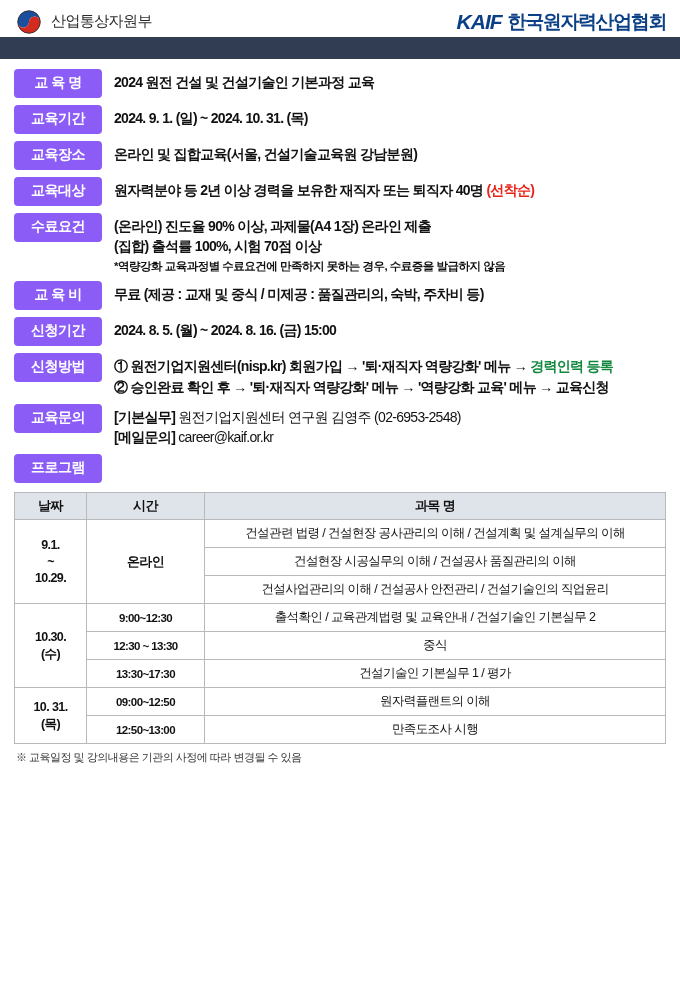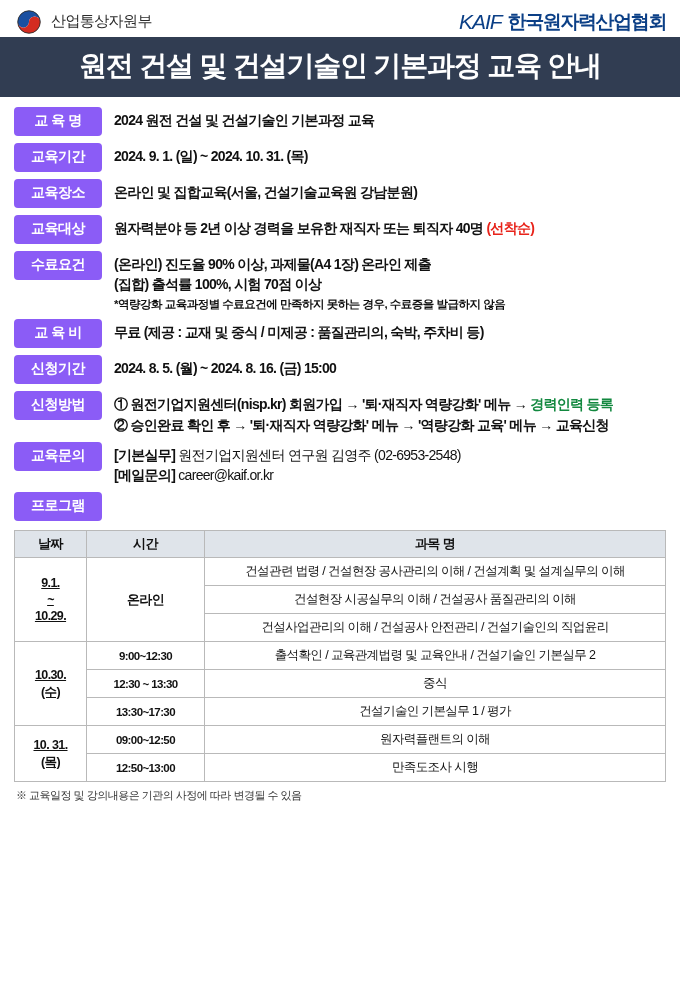--- a/index.html
+++ b/index.html
@@ -18,21 +18,21 @@
     height: 37px;
     display: flex;
     align-items: center;
     justify-content: space-between;
     padding: 6px 14px 0 14px;
   }
   .gov-logo { display:flex; align-items:center; gap:7px; }
   .gov-mark { width: 30px; height: 30px; }
   .gov-text { font-size: 15px; color: #2b2b2b; letter-spacing: -0.6px; font-weight: 500;}
   .kaif-logo { display:flex; align-items:center; gap:6px; }
-  .kaif-k { font-size: 21px; font-weight: 400; color:#0b3f86; letter-spacing: -1px; font-style: italic;}
+  .kaif-k { font-size: 21px; font-weight: 700; color:#0b3f86; letter-spacing: -1px; font-style: italic;}
   .kaif-text { font-size: 19px; font-weight: 800; color:#0b3f86; letter-spacing: -1.4px; }
 
   
   .titleband {
     background: #313d52;
     color: #ffffff;
     padding: 10px 0 12px 0;
     text-align: center;
   }
   .titleband .sub {
@@ -102,21 +102,21 @@
     text-align: center;
     padding: 4px 3px;
     color:#111;
   }
   thead th {
     background: #dfe4ea;
     font-weight: 700;
     height: 26px;
     font-size: 13px;
   }
-  td.date { font-weight:700; width: 72px; line-height:1.35;text-decoration:underline; }
+  td.date { font-weight:700; width: 72px; line-height:1.35; }
   td.time { width: 118px; font-weight:700; font-size:11.5px;}
   td.online { width: 118px; font-weight:700; font-size:13px;}
   td.subject { text-align:center; padding: 5px 6px; font-size:12.5px;}
 
   .footnote {
     padding: 6px 14px 0 16px;
     font-size: 11px;
     color:#333;
     letter-spacing:-0.5px;
   }
@@ -133,21 +133,20 @@
     </svg>
     <span class="gov-text">산업통상자원부</span>
   </div>
   <div class="kaif-logo">
     <span class="kaif-k">KAIF</span>
     <span class="kaif-text">한국원자력산업협회</span>
   </div>
 </div>
 
 <div class="titleband">
-  <div class="main">원전 건설 및  건설기술인 기본과정 교육 안내</div>
 </div>
 
 <div class="info">
 
   <div class="row">
     <div class="tag">교 육 명</div>
     <div class="val">2024 원전 건설 및 건설기술인 기본과정 교육</div>
   </div>
 
   <div class="row">

